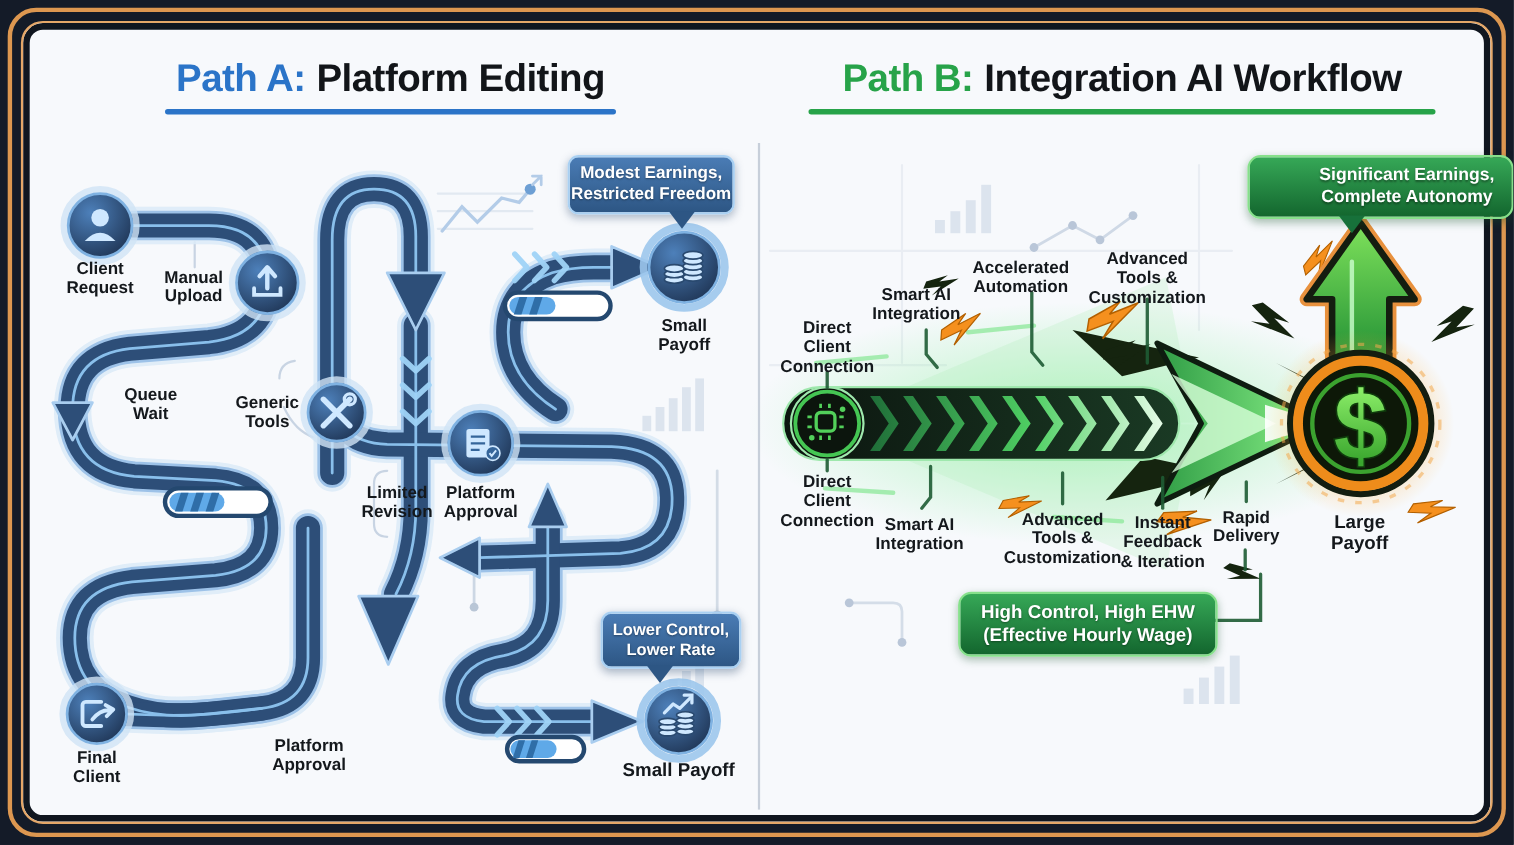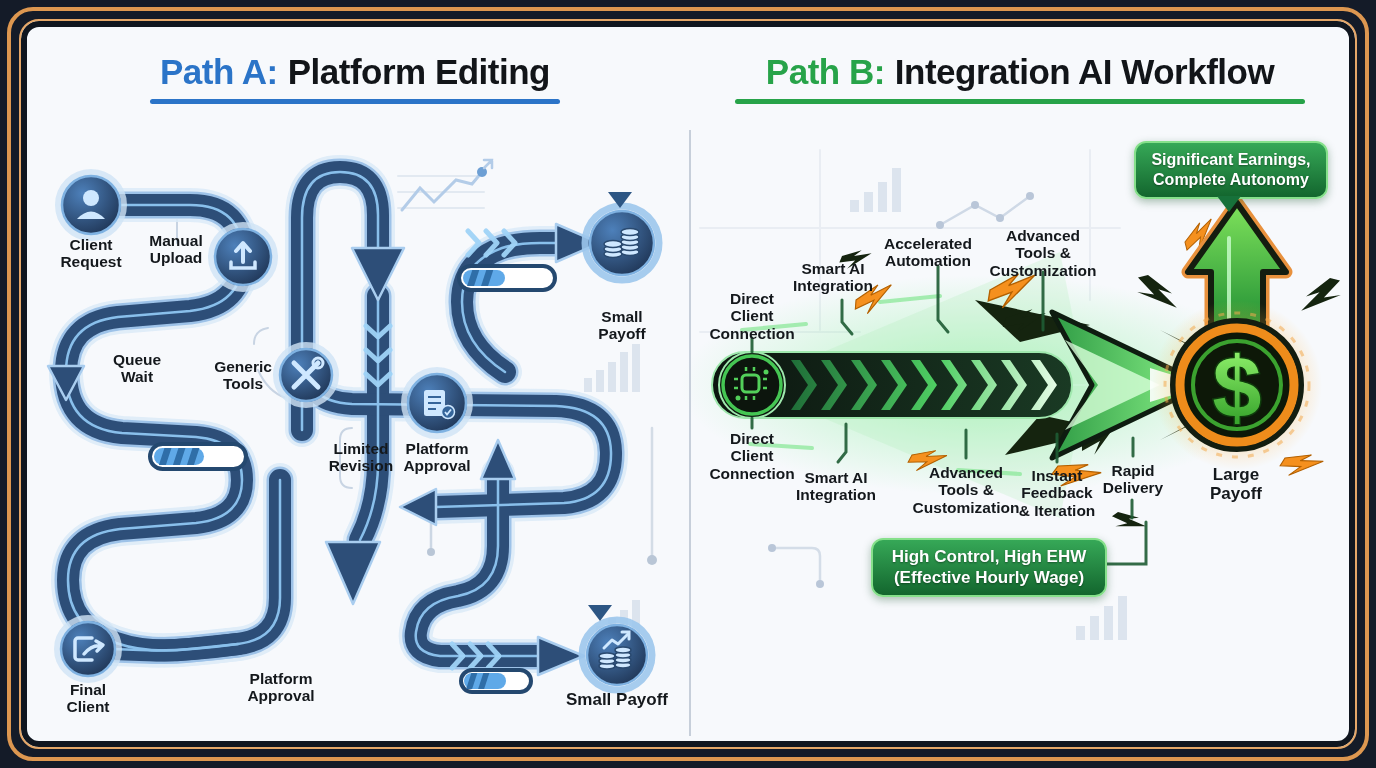--- a/index.html
+++ b/index.html
@@ -393,39 +393,43 @@
   </div>
   <div class="underline" style="left:150px;width:410px;background:#2b74c8;"></div>
 
   <div class="title" style="left:735px;width:570px;">
     <span class="pfx-b">Path B:</span><span class="t-rest">Integration AI Workflow</span>
   </div>
   <div class="underline" style="left:735px;width:570px;background:#27a349;"></div>
 
   <div class="lbl" style="left:91px;top:236px;">Client
 Request</div>
-  <div class="lbl" style="left:176px;top:232px;">Manual
+  <div class="lbl" style="left:176px;top:244px;">Manual
 Upload</div>
   <div class="lbl" style="left:137px;top:351px;">Queue
 Wait</div>
   <div class="lbl" style="left:243px;top:358px;">Generic
 Tools</div>
   <div class="lbl" style="left:361px;top:440px;">Limited
 Revision</div>
   <div class="lbl" style="left:437px;top:440px;">Platform
 Approval</div>
-  <div class="lbl" style="left:622px;top:288px;margin-top:20px;">Small
+  <div class="lbl" style="left:622px;top:288px;">Small
 Payoff</div>
   <div class="lbl" style="left:281px;top:670px;">Platform
 Approval</div>
   <div class="lbl" style="left:88px;top:681px;">Final
 Client</div>
   <div class="lbl big" style="left:617px;top:690px;">Small Payoff</div>
 
+  <div class="badge blue" style="left:516px;top:141px;width:148px;height:50px;">Modest Earnings,
+Restricted Freedom</div>
   <div class="tail blue" style="left:608px;top:192px;"></div>
+  <div class="badge blue" style="left:546px;top:556px;width:124px;height:48px;font-size:15px;">Lower Control,
+Lower Rate</div>
   <div class="tail blue" style="left:588px;top:605px;"></div>
 
   <div class="lbl" style="left:752px;top:290px;">Direct
 Client
 Connection</div>
   <div class="lbl" style="left:833px;top:260px;">Smart AI
 Integration</div>
   <div class="lbl" style="left:928px;top:235px;">Accelerated
 Automation</div>
   <div class="lbl" style="left:1043px;top:227px;">Advanced
@@ -440,18 +444,18 @@
 Tools &amp;
 Customization</div>
   <div class="lbl" style="left:1057px;top:467px;">Instant
 Feedback
 &amp; Iteration</div>
   <div class="lbl" style="left:1133px;top:462px;">Rapid
 Delivery</div>
   <div class="lbl big" style="left:1236px;top:465px;">Large
 Payoff</div>
 
-  <div class="badge green" style="left:1134px;top:141px;width:190px;height:54px;">Significant Earnings,
+  <div class="badge green" style="left:1134px;top:141px;width:190px;height:54px;padding-left:48px;">Significant Earnings,
 Complete Autonomy</div>
   <div class="tail green" style="left:1217px;top:196px;"></div>
   <div class="badge green" style="left:871px;top:538px;width:232px;height:55px;font-size:17px;">High Control, High EHW
 (Effective Hourly Wage)</div>
 </div>
 
 </body></html>

